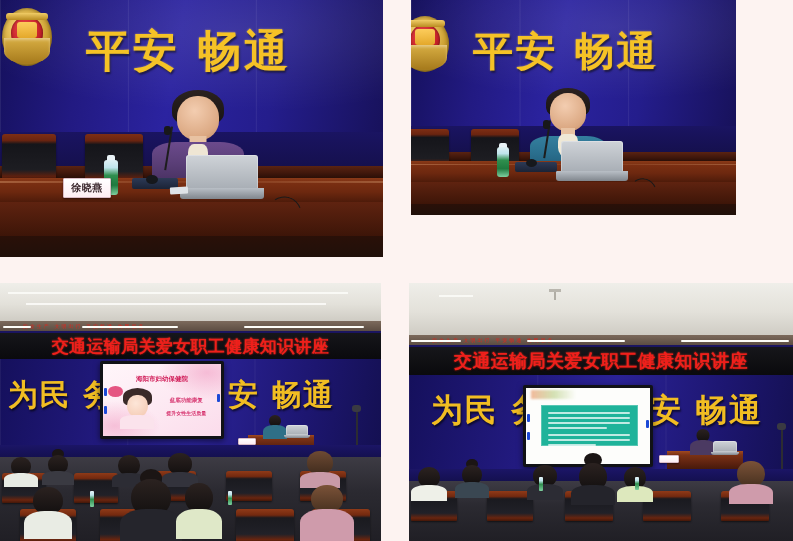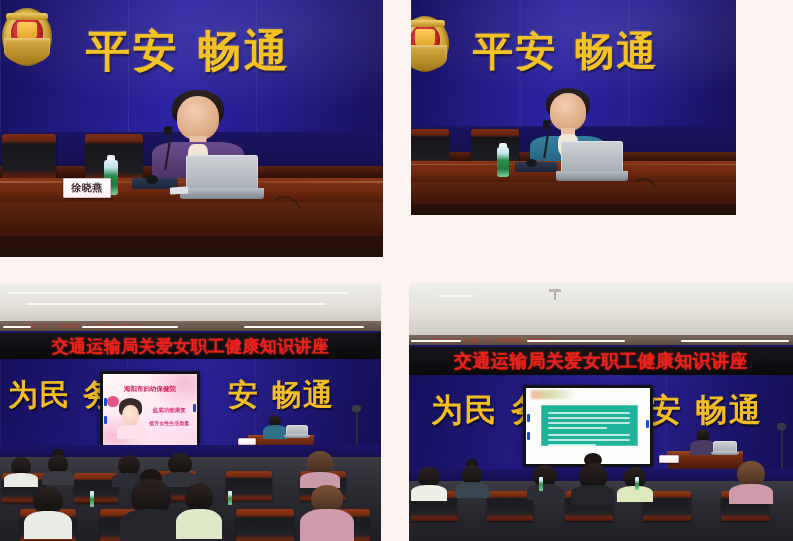--- a/index.html
+++ b/index.html
@@ -465,21 +465,21 @@
     </div>
 
     <div class="lh-banner" style="top:50px; height:26px;">
       <span style="font-size:17px;">交通运输局关爱女职工健康知识讲座</span>
     </div>
 
     <div class="lh-wall" style="top:76px; height:86px;"></div>
     <div class="lh-wallchars" style="left:8px; top:92px; font-size:30px;">为民  务</div>
     <div class="lh-wallchars" style="left:228px; top:92px; font-size:30px;">安  畅通</div>
 
-    <div class="lh-screen" style="left:100px; top:88px; width:100px; height:78px;">
+    <div class="lh-screen" style="left:100px; top:78px; width:124px; height:78px;">
       <div class="slideA">
         <div class="stamp"></div>
         <div class="portrait">
           <div class="ph-hair"></div>
             <div class="ph-face"></div>
             <div class="ph-body"></div>
         </div>
         <div class="t1" style="font-size:6.5px;">海阳市妇幼保健院</div>
         <div class="t2" style="font-size:5.5px;">盆底功能康复</div>
         <div class="t3" style="font-size:5px;">提升女性生活质量</div>

